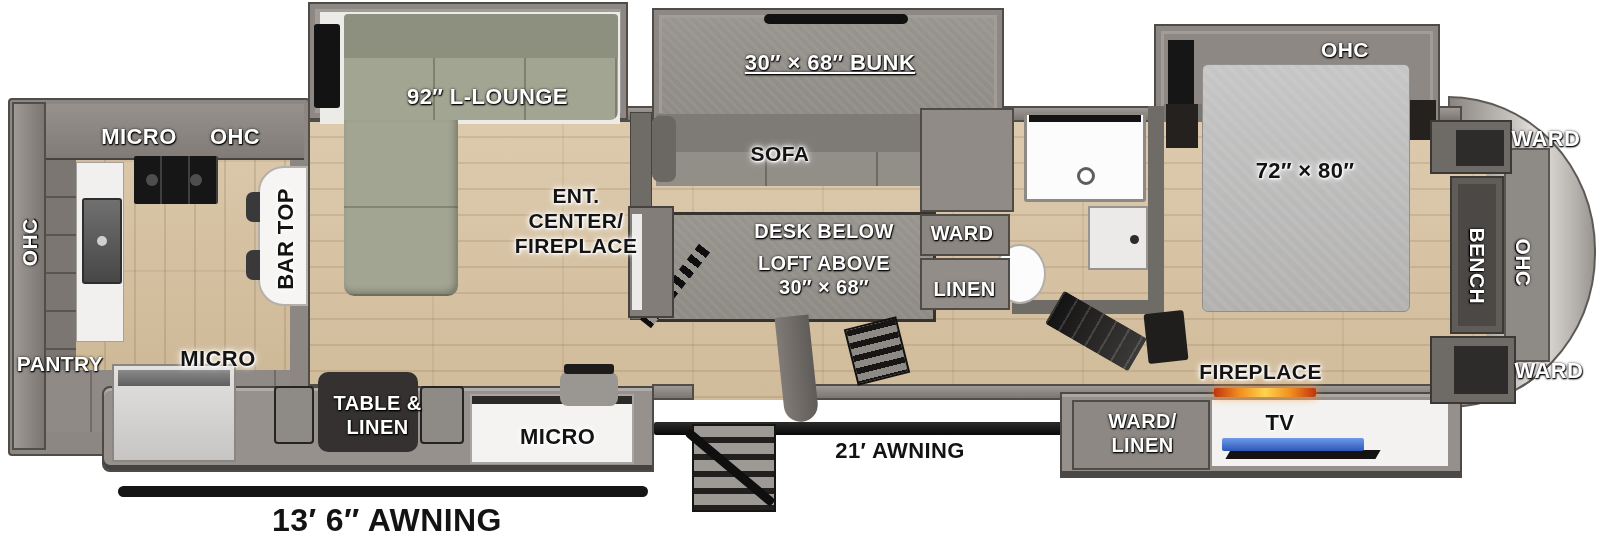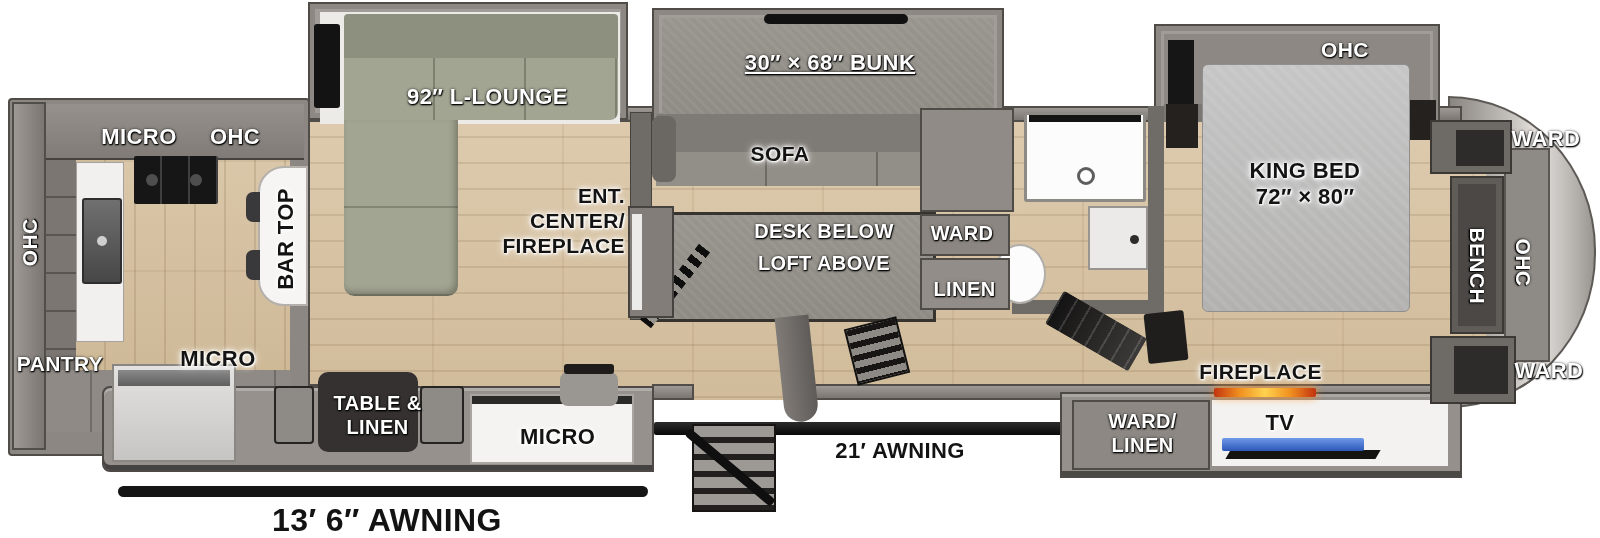--- a/index.html
+++ b/index.html
@@ -183,41 +183,41 @@
               background:linear-gradient(180deg,#2c2c2c,#090909);"></div>
 
   <div class="lbl lw fs22" style="left:84px;top:124px;width:110px;">MICRO</div>
   <div class="lbl lw fs22" style="left:190px;top:124px;width:90px;">OHC</div>
   <div class="lbl lw rotccw" style="left:-2px;top:230px;width:64px;">OHC</div>
   <div class="lbl lw" style="left:10px;top:352px;width:100px;">PANTRY</div>
   <div class="lbl lb fs22" style="left:168px;top:346px;width:100px;">MICRO</div>
   <div class="lbl lb rotccw fs22" style="left:234px;top:226px;width:104px;">BAR TOP</div>
 
   <div class="lbl lw fs22" style="left:385px;top:84px;width:205px;">92″ L-LOUNGE</div>
-  <div class="lbl lb" style="left:495px;top:184px;width:130px;text-align:right;">
+  <div class="lbl lb" style="left:511px;top:184px;width:130px;">
     <span class="ln">ENT.</span>
     <span class="ln">CENTER/</span>
     <span class="ln">FIREPLACE</span>
   </div>
 
   <div class="lbl lw fs22" style="left:700px;top:50px;width:260px;text-decoration:underline;">30″ × 68″ BUNK</div>
   <div class="lbl lb" style="left:690px;top:142px;width:180px;">
     <span class="ln">SOFA</span>
   </div>
   <div class="lbl lw fs20" style="left:744px;top:220px;width:160px;">DESK BELOW</div>
   <div class="lbl lw fs20" style="left:744px;top:252px;width:160px;">
     <span class="ln">LOFT ABOVE</span>
+    <span class="ln">30″ × 68″</span>
   </div>
 
   <div class="lbl lw fs20" style="left:912px;top:222px;width:100px;">WARD</div>
   <div class="lbl lw fs20" style="left:912px;top:278px;width:105px;">LINEN</div>
 
   <div class="lbl lw" style="left:1310px;top:38px;width:70px;">OHC</div>
   <div class="lbl lb fs22" style="left:1230px;top:158px;width:150px;">
-    <span class="ln">KING BED</span>
     <span class="ln">72″ × 80″</span>
   </div>
   <div class="lbl lb" style="left:1198px;top:360px;width:125px;">FIREPLACE</div>
   <div class="lbl lb fs22" style="left:1258px;top:410px;width:44px;">TV</div>
   <div class="lbl lw fs20" style="left:1100px;top:410px;width:85px;">
     <span class="ln">WARD/</span>
     <span class="ln">LINEN</span>
   </div>
   <div class="lbl lw fs22" style="left:1508px;top:126px;width:76px;">WARD</div>
   <div class="lbl lw rotcw" style="left:1442px;top:250px;width:70px;">BENCH</div>

